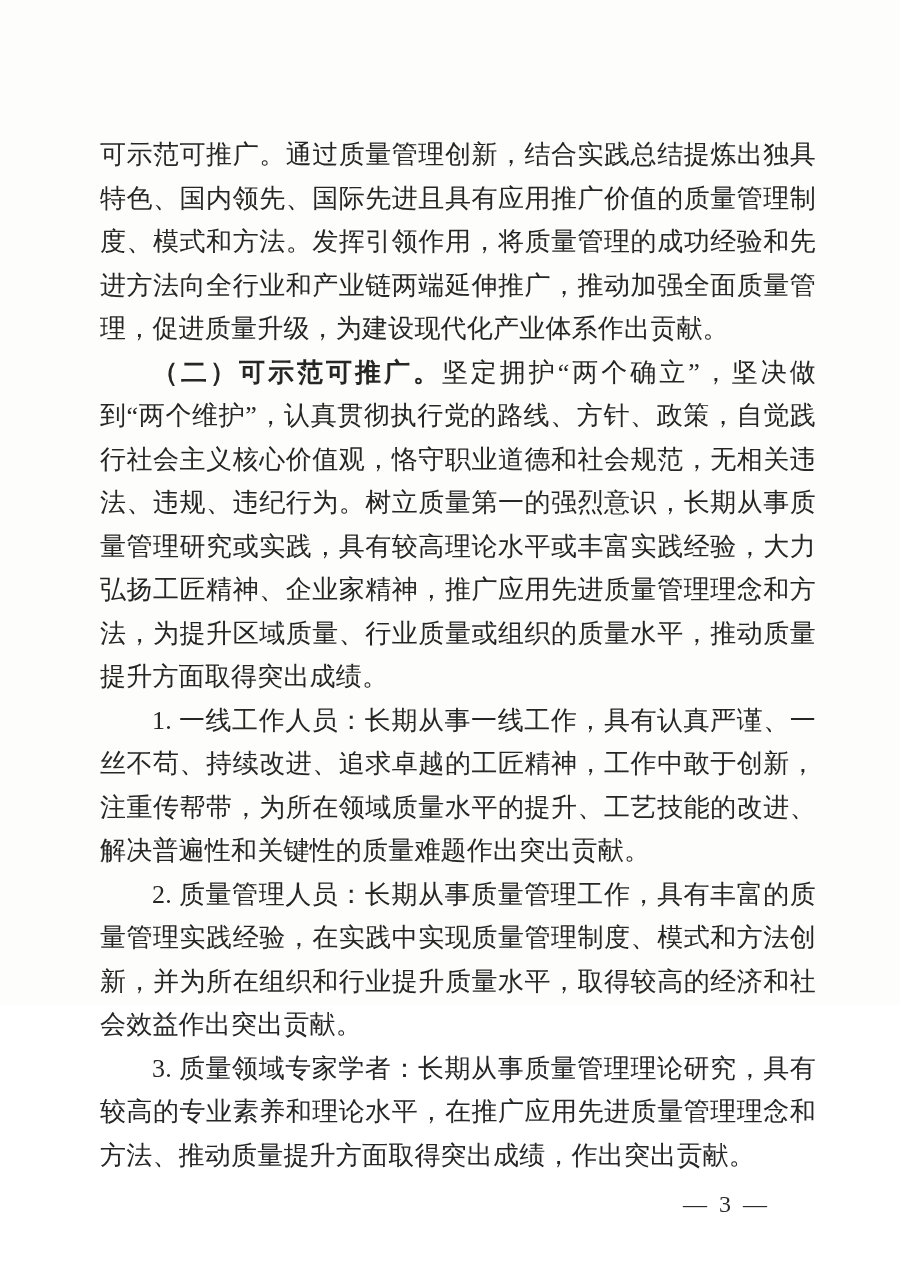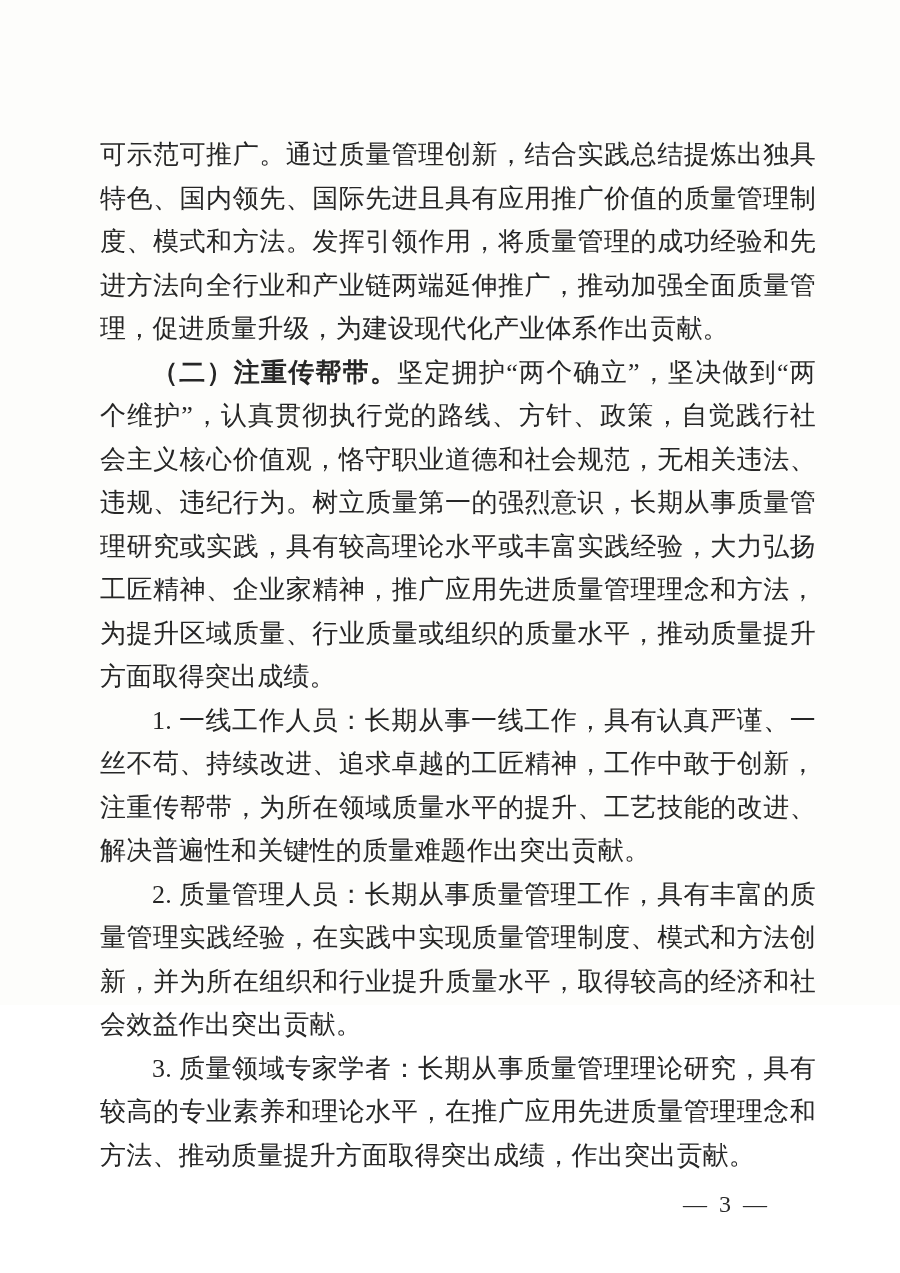--- a/index.html
+++ b/index.html
@@ -49,21 +49,21 @@
 </head>
 <body>
 
 <div class="page">
 
   <p class="para">
     <span>可示范可推广。通过质量管理创新，结合实践总结提炼出独具特色、国内领先、国际先进且具有应用推广价值的质量管理制度、模式和方法。发挥引领作用，将质量管理的成功经验和先进方法向全行业和产业链两端延伸推广，推动加强全面质量管理，促进质量升级，为建设现代化产业体系作出贡献。</span>
   </p>
 
   <p class="para indent">
-    <span class="section-lead">（二）注重传帮带。</span><span>坚定拥护“两个确立”，坚决做到“两个维护”，认真贯彻执行党的路线、方针、政策，自觉践行社会主义核心价值观，恪守职业道德和社会规范，无相关违法、违规、违纪行为。树立质量第一的强烈意识，长期从事质量管理研究或实践，具有较高理论水平或丰富实践经验，大力弘扬工匠精神、企业家精神，推广应用先进质量管理理念和方法，为提升区域质量、行业质量或组织的质量水平，推动质量提升方面取得突出成绩。</span>
+    <span class="section-lead">（二）可示范可推广。</span><span>坚定拥护“两个确立”，坚决做到“两个维护”，认真贯彻执行党的路线、方针、政策，自觉践行社会主义核心价值观，恪守职业道德和社会规范，无相关违法、违规、违纪行为。树立质量第一的强烈意识，长期从事质量管理研究或实践，具有较高理论水平或丰富实践经验，大力弘扬工匠精神、企业家精神，推广应用先进质量管理理念和方法，为提升区域质量、行业质量或组织的质量水平，推动质量提升方面取得突出成绩。</span>
   </p>
 
   <p class="para indent">
     <span>1. 一线工作人员：长期从事一线工作，具有认真严谨、一丝不苟、持续改进、追求卓越的工匠精神，工作中敢于创新，注重传帮带，为所在领域质量水平的提升、工艺技能的改进、解决普遍性和关键性的质量难题作出突出贡献。</span>
   </p>
 
   <p class="para indent">
     <span>2. 质量管理人员：长期从事质量管理工作，具有丰富的质量管理实践经验，在实践中实现质量管理制度、模式和方法创新，并为所在组织和行业提升质量水平，取得较高的经济和社会效益作出突出贡献。</span>
   </p>
 

